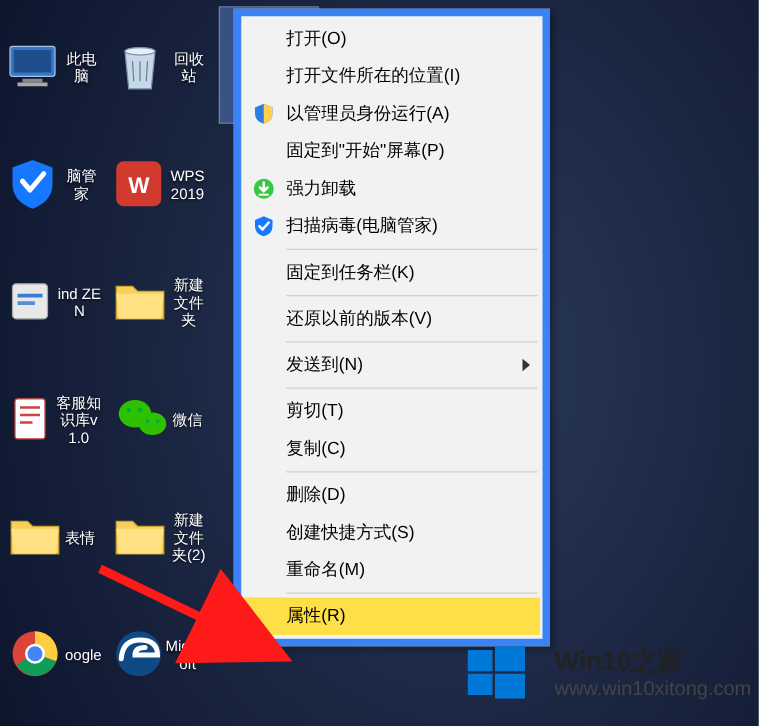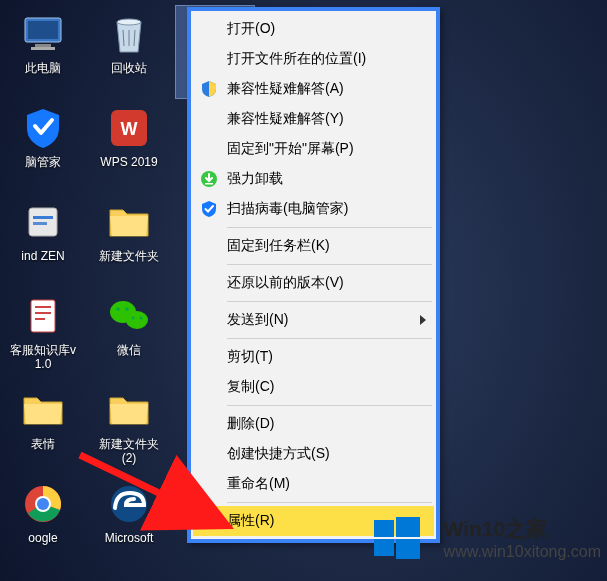--- a/index.html
+++ b/index.html
@@ -14,41 +14,41 @@
     position: absolute; inset: 0;
     padding: 6px 4px;
   }
   .icon-grid {
     display: grid;
     grid-template-columns: 78px 78px 78px;
     grid-auto-rows: 92px;
     gap: 2px 8px;
   }
   .d-icon {
-    display: flex; flex-direction: column; align-items: center; justify-content: flex-start;
+    display: flex; flex-direction: row; align-items: center; justify-content: flex-start;
     text-align: center;
     padding-top: 4px;
     cursor: pointer;
   }
   .d-icon.selected { background: rgba(120,170,255,0.35); outline: 1px solid rgba(160,200,255,0.6); }
   .d-icon .ibox {
     width: 48px; height: 48px; display: flex; align-items: center; justify-content: center;
     margin-bottom: 3px;
   }
   .d-icon .lbl {
     font-size: 12px; line-height: 14px; color: #fff; text-shadow: 0 1px 2px rgba(0,0,0,0.8);
     max-width: 74px; word-break: break-all;
   }
   
   .ctx {
     position: absolute;
     left: 187px; top: 7px;
     width: 253px;
     background: #f2f2f2;
-    border: 4px solid #3b82f6;
+    border: 6px solid #3b82f6;
     box-shadow: 3px 3px 6px rgba(0,0,0,0.35);
     padding: 3px 2px;
     color: #000;
     font-size: 14px;
   }
   .ctx .mi {
     display: flex; align-items: center;
     height: 30px;
     padding: 0 24px 0 34px;
     position: relative;
@@ -270,25 +270,22 @@
   <div class="mi">
       <span>打开文件所在的位置(I)</span>
     </div>
   <div class="mi">
     <span class="micon">
       <svg width="18" height="18" viewBox="0 0 18 18">
           <path d="M9 1 L16 4 L16 9 Q16 15 9 17 Q2 15 2 9 L2 4 Z" fill="#2b7de0"></path>
           <path d="M9 1 L16 4 L16 9 Q16 15 9 17 Z" fill="#ffd24a"></path>
         </svg>
     </span>
-    <span>兼容性疑难解答(A)</span>
-  </div>
-  <div class="mi">
-      <span>兼容性疑难解答(Y)</span>
-    </div>
+    <span>以管理员身份运行(A)</span>
+  </div>
   <div class="mi">
       <span>固定到"开始"屏幕(P)</span>
     </div>
   <div class="mi">
     <span class="micon">
       <svg width="18" height="18" viewBox="0 0 18 18">
           <circle cx="9" cy="9" r="8" fill="#38c742"></circle>
           <path d="M9 4 L9 11 M6 8 L9 11 L12 8" stroke="#fff" stroke-width="2" fill="none" stroke-linecap="round"></path>
           <rect x="5" y="13" width="8" height="1.5" fill="#fff"></rect>
         </svg>

